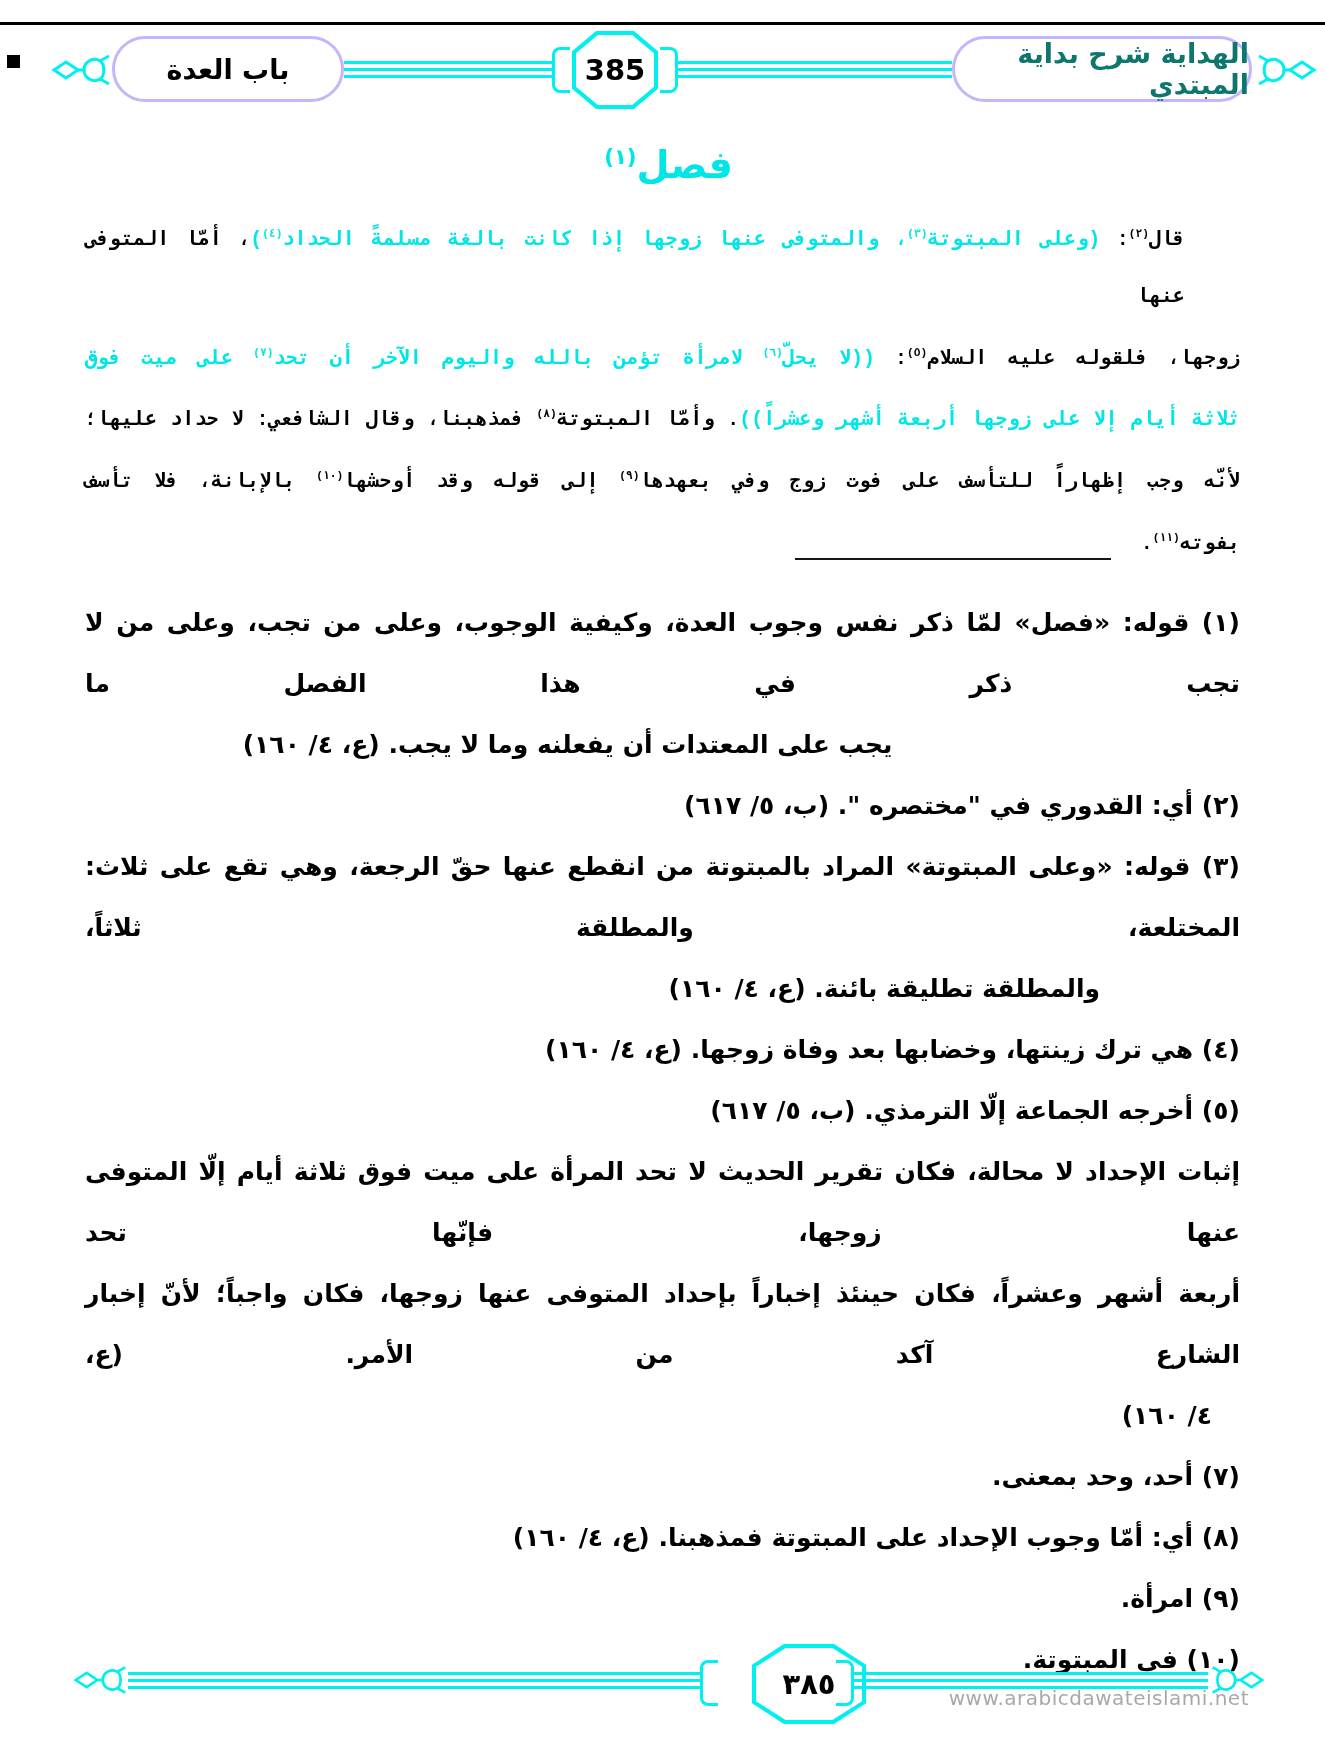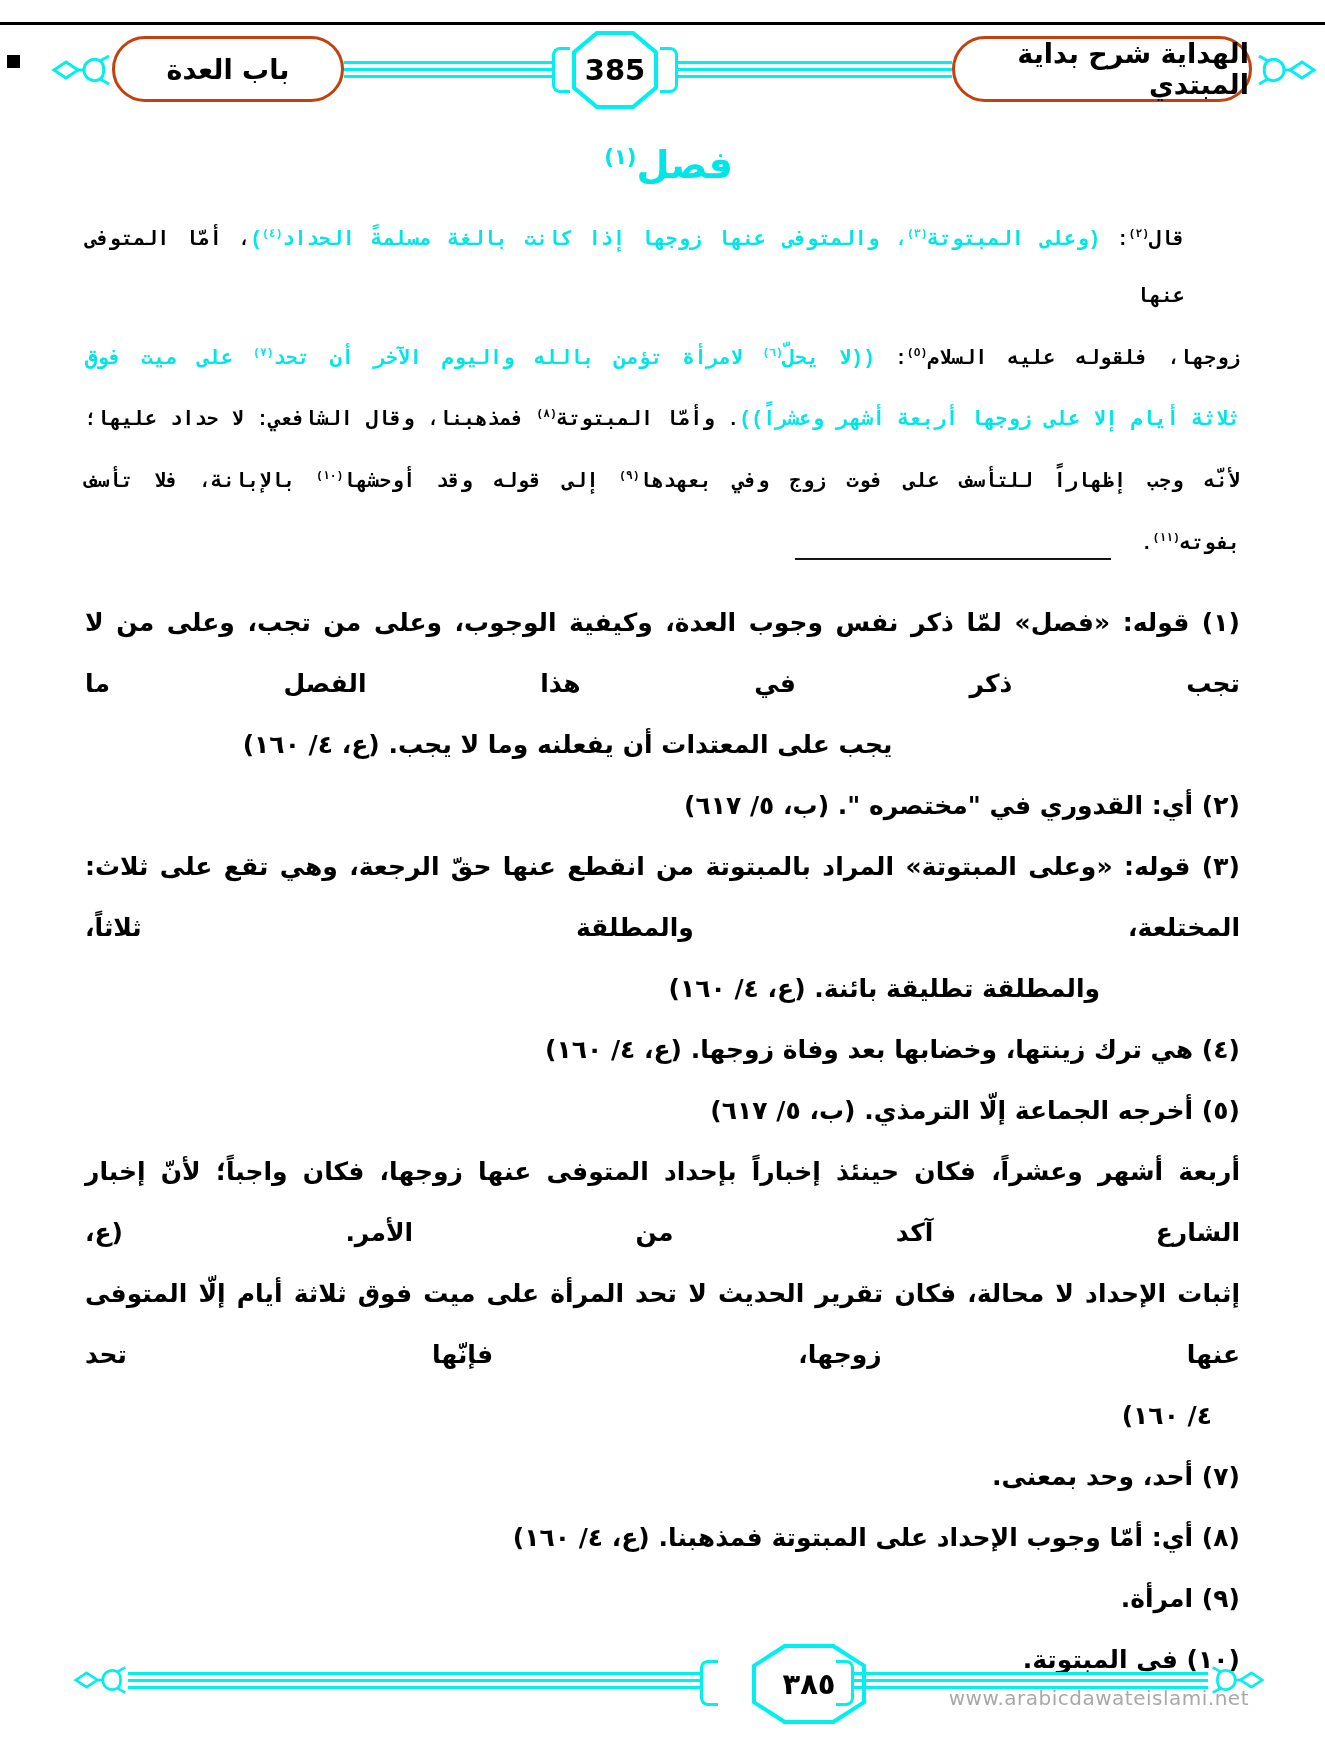--- a/index.html
+++ b/index.html
@@ -12,24 +12,24 @@
   .top-rule{position:absolute;left:0;top:22px;width:100%;height:3px;background:#000;}
   .top-blob{position:absolute;left:7px;top:55px;width:13px;height:13px;background:#000;}
 
   
   .decor{color:#00efef;}
   .rail{position:absolute;height:17px;
     background:linear-gradient(to bottom,#00efef 0 3px,transparent 3px 7px,#00efef 7px 10px,transparent 10px 14px,#00efef 14px 17px);}
   .bracket{position:absolute;width:18px;height:46px;border:3px solid #00efef;box-sizing:border-box;background:#fff;}
   .bracket.open-r{border-right:none;border-radius:8px 0 0 8px;}
   .bracket.open-l{border-left:none;border-radius:0 8px 8px 0;}
-  .pill{position:absolute;height:66px;border:3px solid #c2410c;border-radius:36px;background:#fff;
+  .pill{position:absolute;height:66px;border:3px solid #c4b5fd;border-radius:36px;background:#fff;
     display:flex;align-items:center;justify-content:center;box-sizing:border-box;}
   .pill .lbl{font-weight:700;font-size:27px;}
-  .pill-right .lbl{color:#000000;letter-spacing:1px;}
+  .pill-right .lbl{color:#0f766e;letter-spacing:1px;}
   .badge{position:absolute;}
   .badge .oct-o{position:absolute;inset:0;background:#00efef;
     clip-path:polygon(28% 0,72% 0,100% 26%,100% 74%,72% 100%,28% 100%,0 74%,0 26%);}
   .badge .oct-i{position:absolute;inset:4px;background:#fff;
     clip-path:polygon(28% 0,72% 0,100% 26%,100% 74%,72% 100%,28% 100%,0 74%,0 26%);}
   .badge .num{position:absolute;inset:0;display:flex;align-items:center;justify-content:center;
     font-weight:700;font-size:29px;color:#000;}
   .finial{position:absolute;}
   .finial.flip{transform:scaleX(-1);}
 
@@ -115,22 +115,22 @@
   <div class="fn-sep"></div>
 
   <div class="footnotes">
     <div class="fl j"><span>(١) قوله: </span><span class="kw">«فصل»</span><span> لمّا ذكر نفس وجوب العدة، وكيفية الوجوب، وعلى من تجب، وعلى من لا تجب ذكر في هذا الفصل ما</span></div>
     <div class="fl center-sub">يجب على المعتدات أن يفعلنه وما لا يجب. (ع، ٤/ ١٦٠)</div>
     <div class="fl">(٢) أي: القدوري في "مختصره ". (ب، ٥/ ٦١٧)</div>
     <div class="fl j"><span>(٣) قوله: </span><span class="kw">«وعلى المبتوتة»</span><span> المراد بالمبتوتة من انقطع عنها حقّ الرجعة، وهي تقع على ثلاث: المختلعة، والمطلقة ثلاثاً،</span></div>
     <div class="fl ind140">والمطلقة تطليقة بائنة. (ع، ٤/ ١٦٠)</div>
     <div class="fl">(٤) هي ترك زينتها، وخضابها بعد وفاة زوجها. (ع، ٤/ ١٦٠)</div>
     <div class="fl">(٥) أخرجه الجماعة إلّا الترمذي. (ب، ٥/ ٦١٧)</div>
+    <div class="fl j">إثبات الإحداد لا محالة، فكان تقرير الحديث لا تحد المرأة على ميت فوق ثلاثة أيام إلّا المتوفى عنها زوجها، فإنّها تحد</div>
     <div class="fl j">أربعة أشهر وعشراً، فكان حينئذ إخباراً بإحداد المتوفى عنها زوجها، فكان واجباً؛ لأنّ إخبار الشارع آكد من الأمر. (ع،</div>
-    <div class="fl j">إثبات الإحداد لا محالة، فكان تقرير الحديث لا تحد المرأة على ميت فوق ثلاثة أيام إلّا المتوفى عنها زوجها، فإنّها تحد</div>
     <div class="fl ind28">٤/ ١٦٠)</div>
     <div class="fl">(٧) أحد، وحد بمعنى.</div>
     <div class="fl">(٨) أي: أمّا وجوب الإحداد على المبتوتة فمذهبنا. (ع، ٤/ ١٦٠)</div>
     <div class="fl">(٩) امرأة.</div>
     <div class="fl">(١٠) في المبتوتة.</div>
 
   </div>
 
   <div>
     <svg class="finial decor" style="left:72px;top:1662px;" width="58" height="36" viewBox="0 0 64 40">

